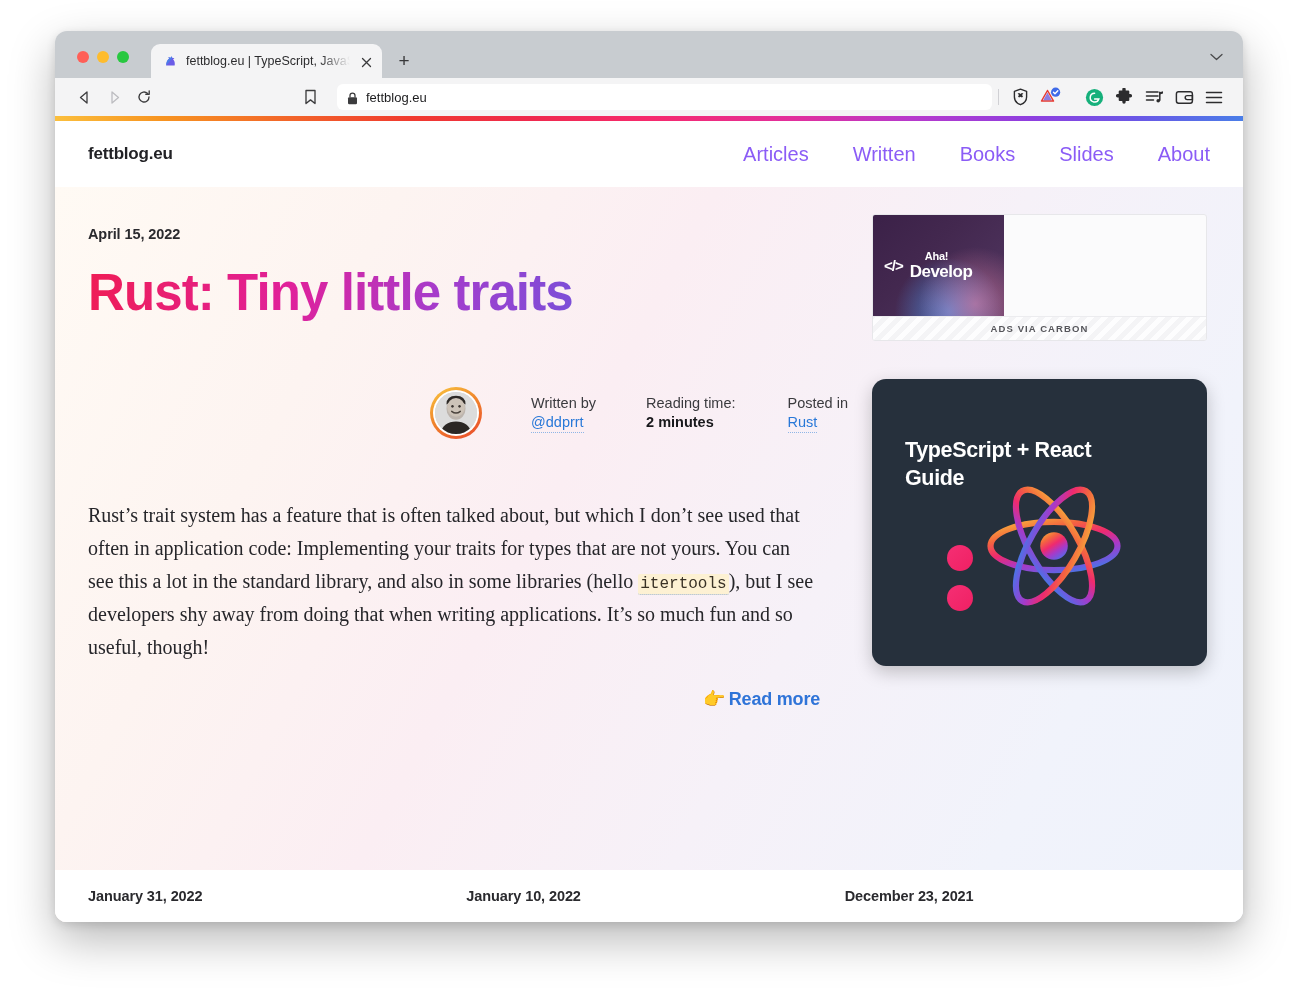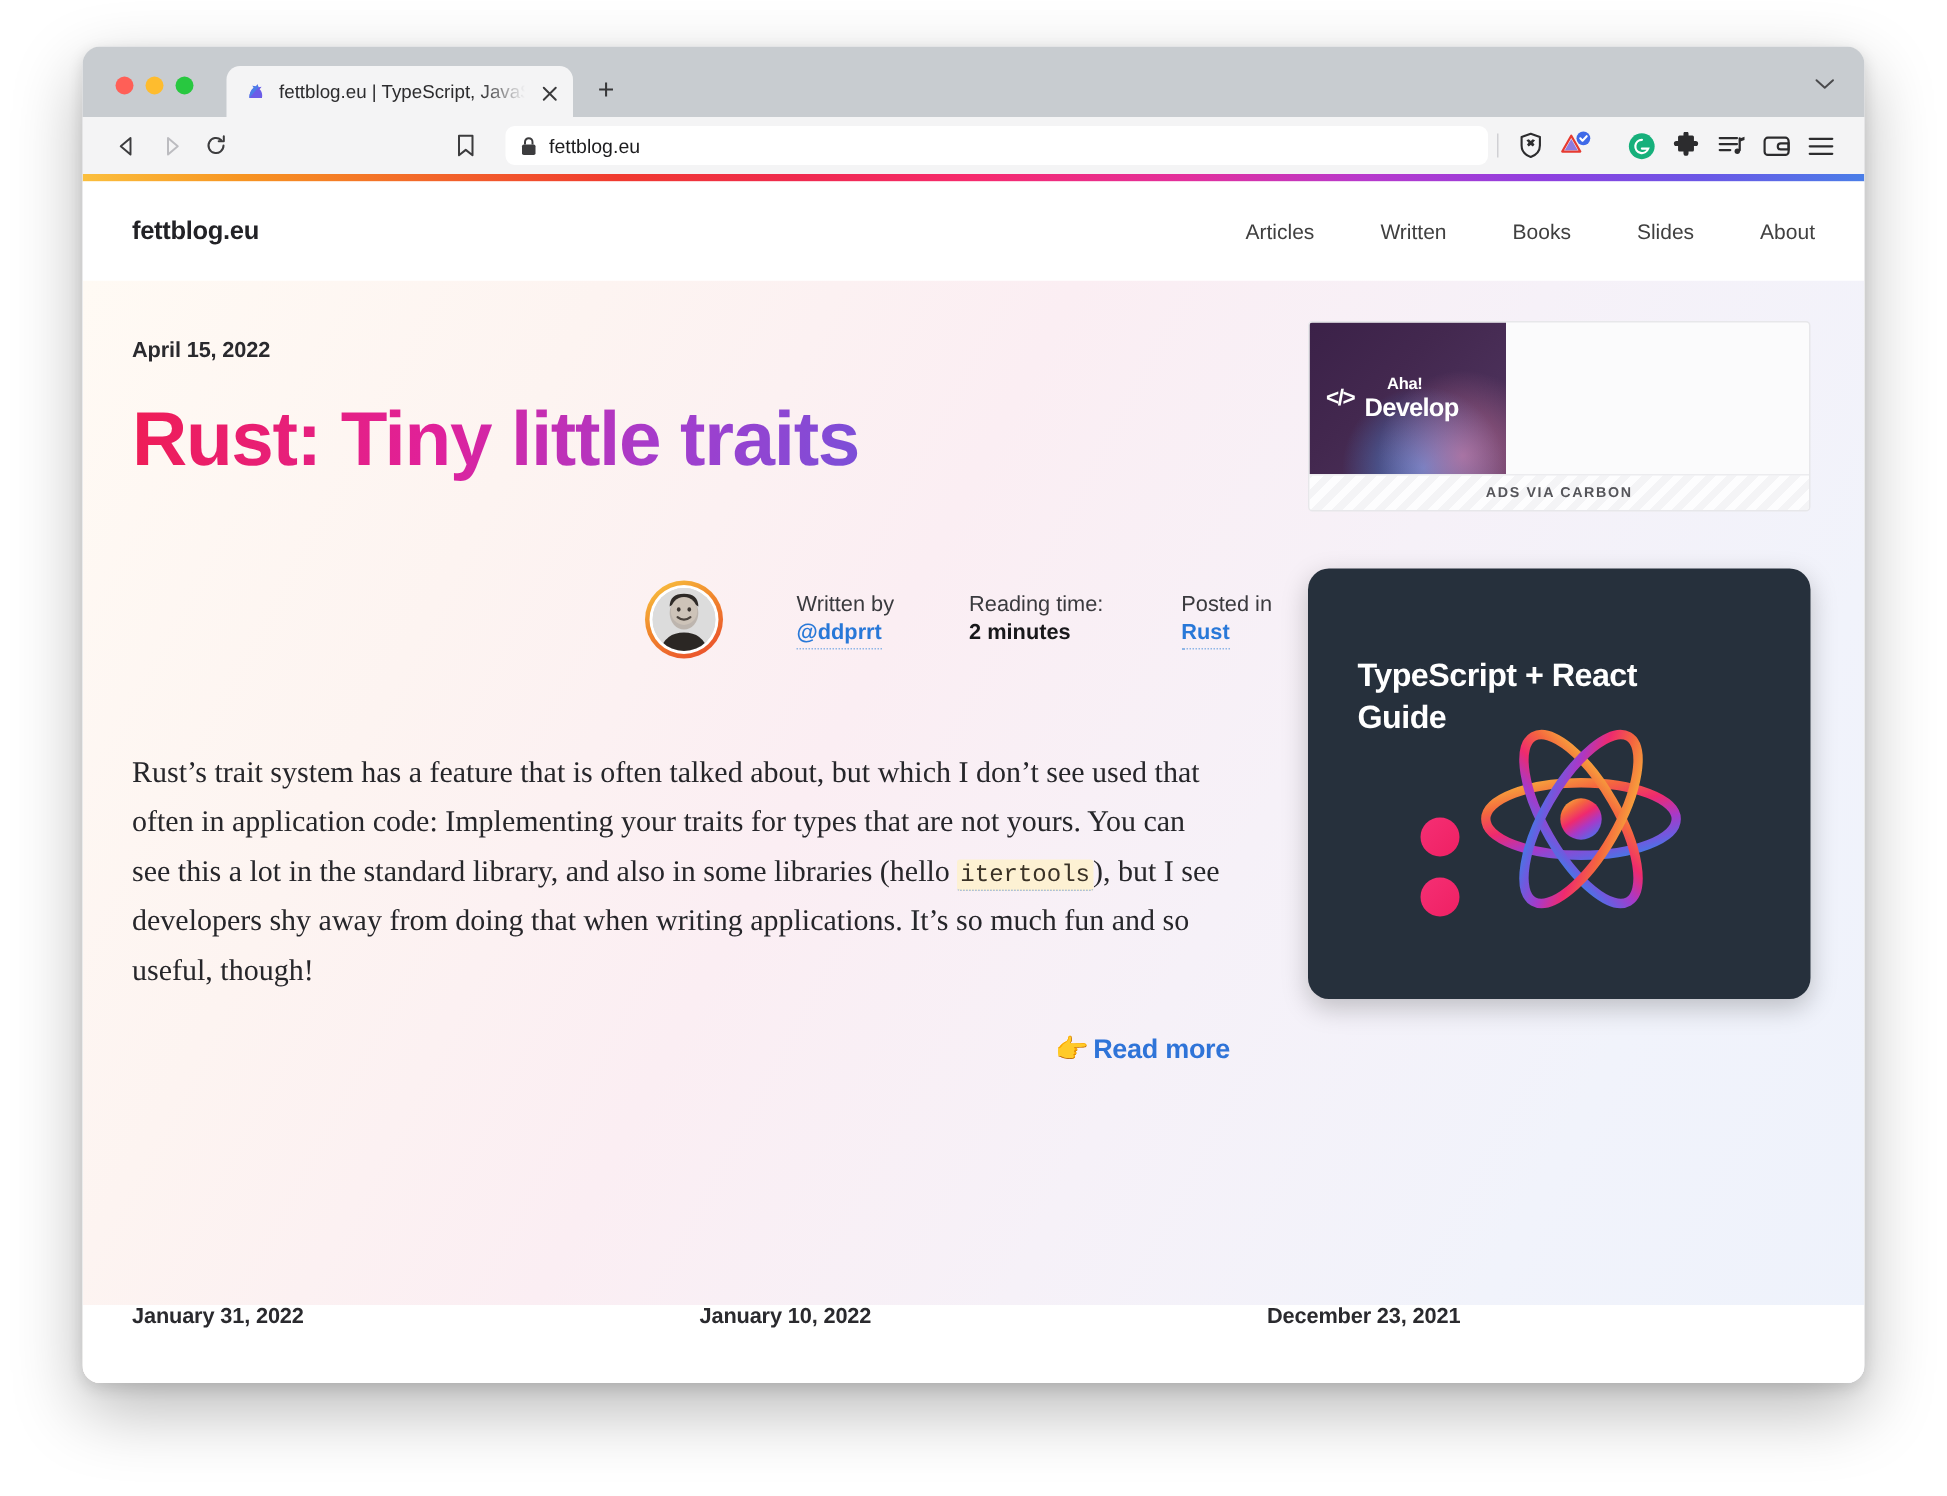--- a/index.html
+++ b/index.html
@@ -197,22 +197,22 @@
     color: #222226;
     letter-spacing: -0.2px;
   }
   .site-nav {
     margin-left: auto;
     display: flex;
     align-items: center;
     gap: 44px;
   }
   .nav-link {
-    font-size: 14px;
-    color: #404040;
+    font-size: 20px;
+    color: #8b5cf6;
   }
 
   .page-body {
     position: absolute;
     top: 66px; left: 0; right: 0; bottom: 0;
     background:
       linear-gradient(118deg,
         #fffaf4 0%,
         #fdf4f1 22%,
         #fbeef3 42%,
@@ -294,21 +294,21 @@
     line-height: 1.35;
   }
   .meta-value {
     font-size: 14.5px;
     font-weight: 700;
     color: #18181b;
     line-height: 1.35;
   }
   .meta-value.link {
     color: #2878d8;
-    font-weight: 700;
+    font-weight: 400;
     border-bottom: 1px dotted #8fb6e6;
     display: inline-block;
     line-height: 1.2;
   }
 
   .post-body {
     margin-top: 60px;
     font-family: "Liberation Serif", "DejaVu Serif", serif;
     font-size: 20px;
     line-height: 1.65;
@@ -469,20 +469,21 @@
 
   
   .prev-row {
     position: absolute;
     left: 33px;
     right: 20px;
     bottom: 0;
     height: 52px;
     background: #ffffff;
     display: flex;
+    align-items: center;
   }
   .prev-bg {
     position: absolute;
     left: 0; right: 0; bottom: 0;
     height: 52px;
     background: #ffffff;
   }
   .prev-col {
     flex: 1;
     font-size: 14.5px;

